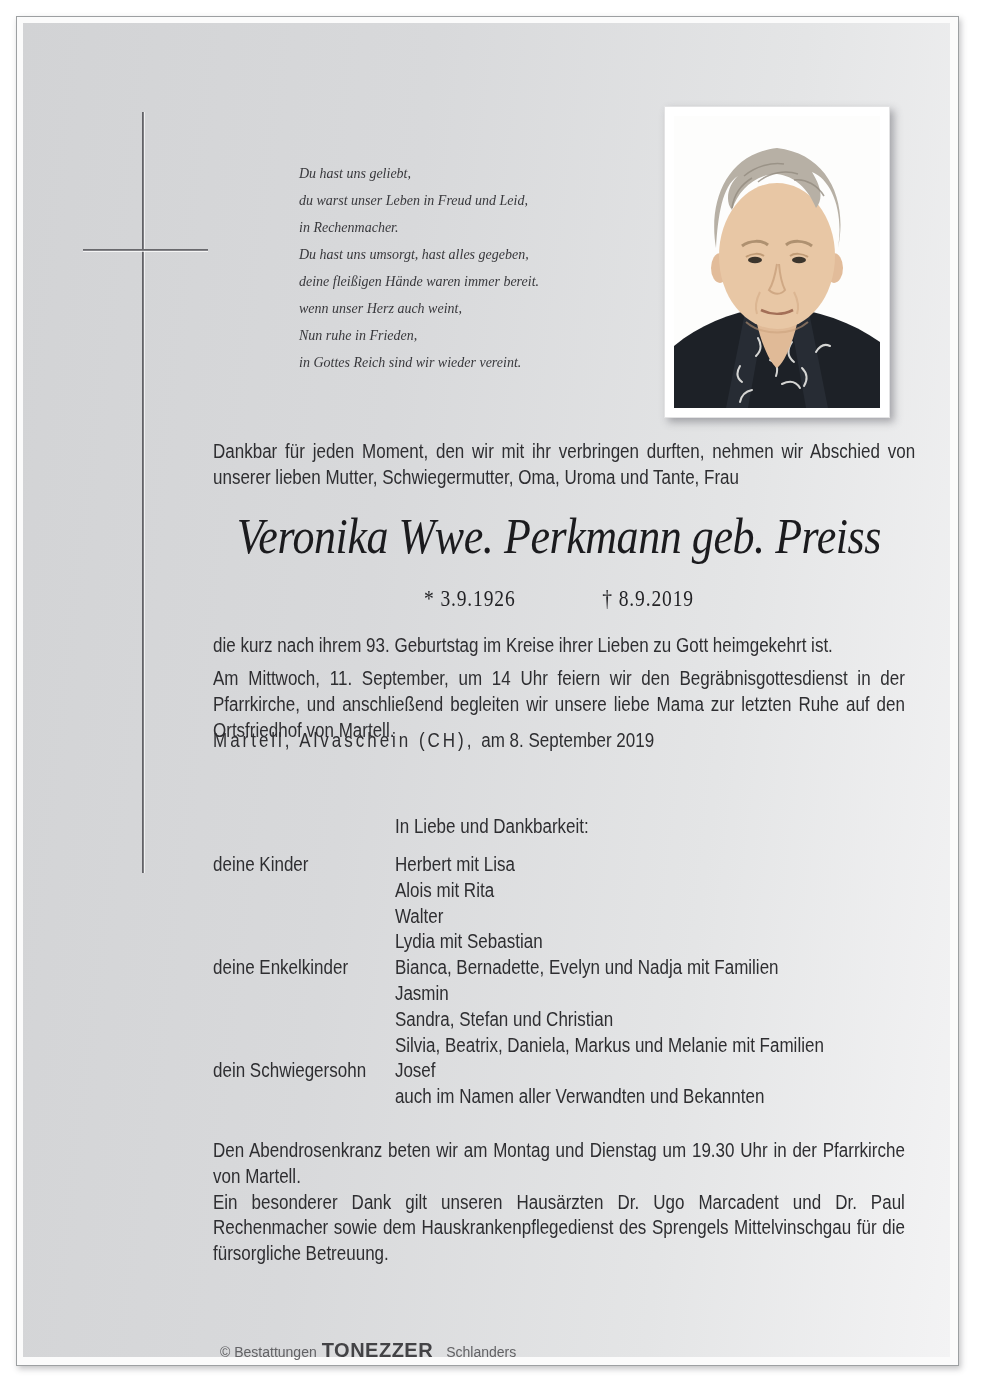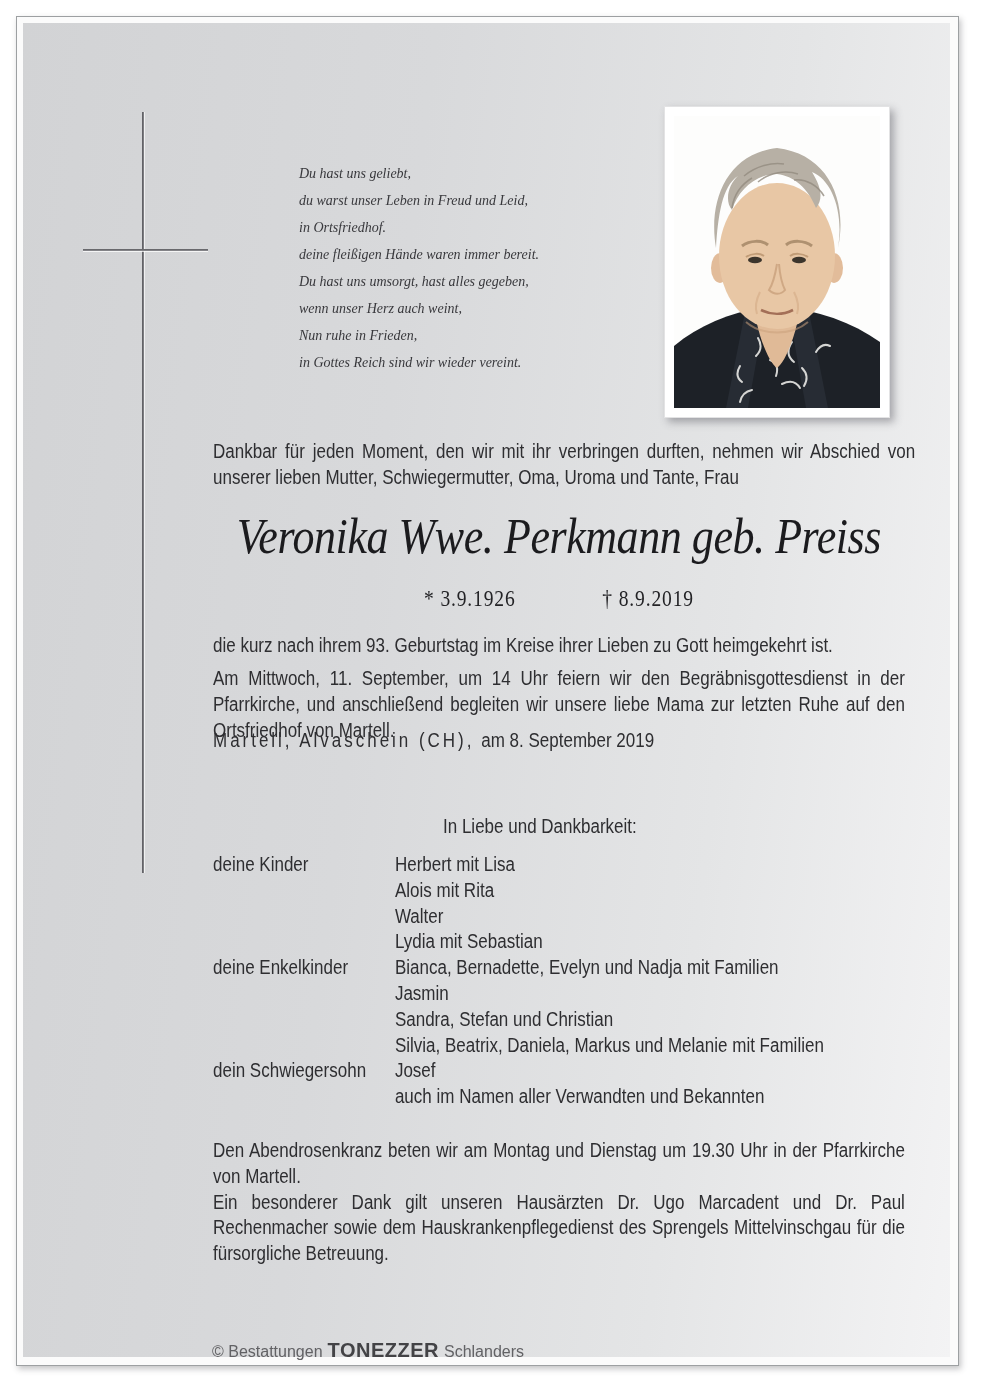--- a/index.html
+++ b/index.html
@@ -52,55 +52,55 @@
                display:flex;justify-content:center;gap:102px;
                font-family:"Liberation Serif",serif;font-size:23px;color:#232326;letter-spacing:1px;}
 
   
   .para1{left:213px;top:633px;text-align:center;}
   .para1 .cx{white-space:nowrap;width:auto;}
   .para2{left:213px;top:666px;}
   .dateline{left:213px;top:728px;}
   .dateline .place{letter-spacing:3.5px;}
   .dateline .date{margin-left:8px;}
-  .closing{left:395px;top:814px;margin-left:48px;}
+  .closing{left:395px;top:814px;}
   .closing .cx{width:auto;white-space:nowrap;}
 
   
   .family{left:213px;top:852px;}
   .family .cx{display:block;}
   .family-row{display:grid;grid-template-columns:214px 1fr;}
   .family-row span{display:block;}
 
   
   .notices{left:213px;top:1138px;}
   .notices p{margin:0;}
 
   
   .footer{left:212px;top:1339px;display:inline-flex;align-items:baseline;color:#626265;}
-  .footer .small{font-size:16px;}
+  .footer .small{font-size:14px;margin-left:8px;}
   .footer .brand{font-size:20px;font-weight:700;letter-spacing:.5px;color:#434346;margin:0 5px;}
 </style>
 </head>
 <body>
 
 <div class="page">
 
   <div class="card"></div>
   <div class="panel"></div>
 
   <div class="cross-v"></div>
   <div class="cross-h"></div>
 
   <div class="abs poem">
       <div>Du hast uns geliebt,</div>
       <div>du warst unser Leben in Freud und Leid,</div>
-      <div>in Ortsfriedhof.</div>
+      <div>in Rechenmacher.</div>
+      <div>Du hast uns umsorgt, hast alles gegeben,</div>
       <div>deine fleißigen Hände waren immer bereit.</div>
-      <div>Du hast uns umsorgt, hast alles gegeben,</div>
       <div>wenn unser Herz auch weint,</div>
       <div>Nun ruhe in Frieden,</div>
       <div>in Gottes Reich sind wir wieder vereint.</div>
     </div>
 
   <div class="abs photo">
     <svg width="206" height="292" viewBox="0 0 206 292">
       <rect width="206" height="292" fill="#fdfdfc"></rect>
 
       <path d="M0,292 L0,230 C28,207 62,194 103,190 C144,194 178,206 206,226 L206,292 Z" fill="#1d2127"></path>

